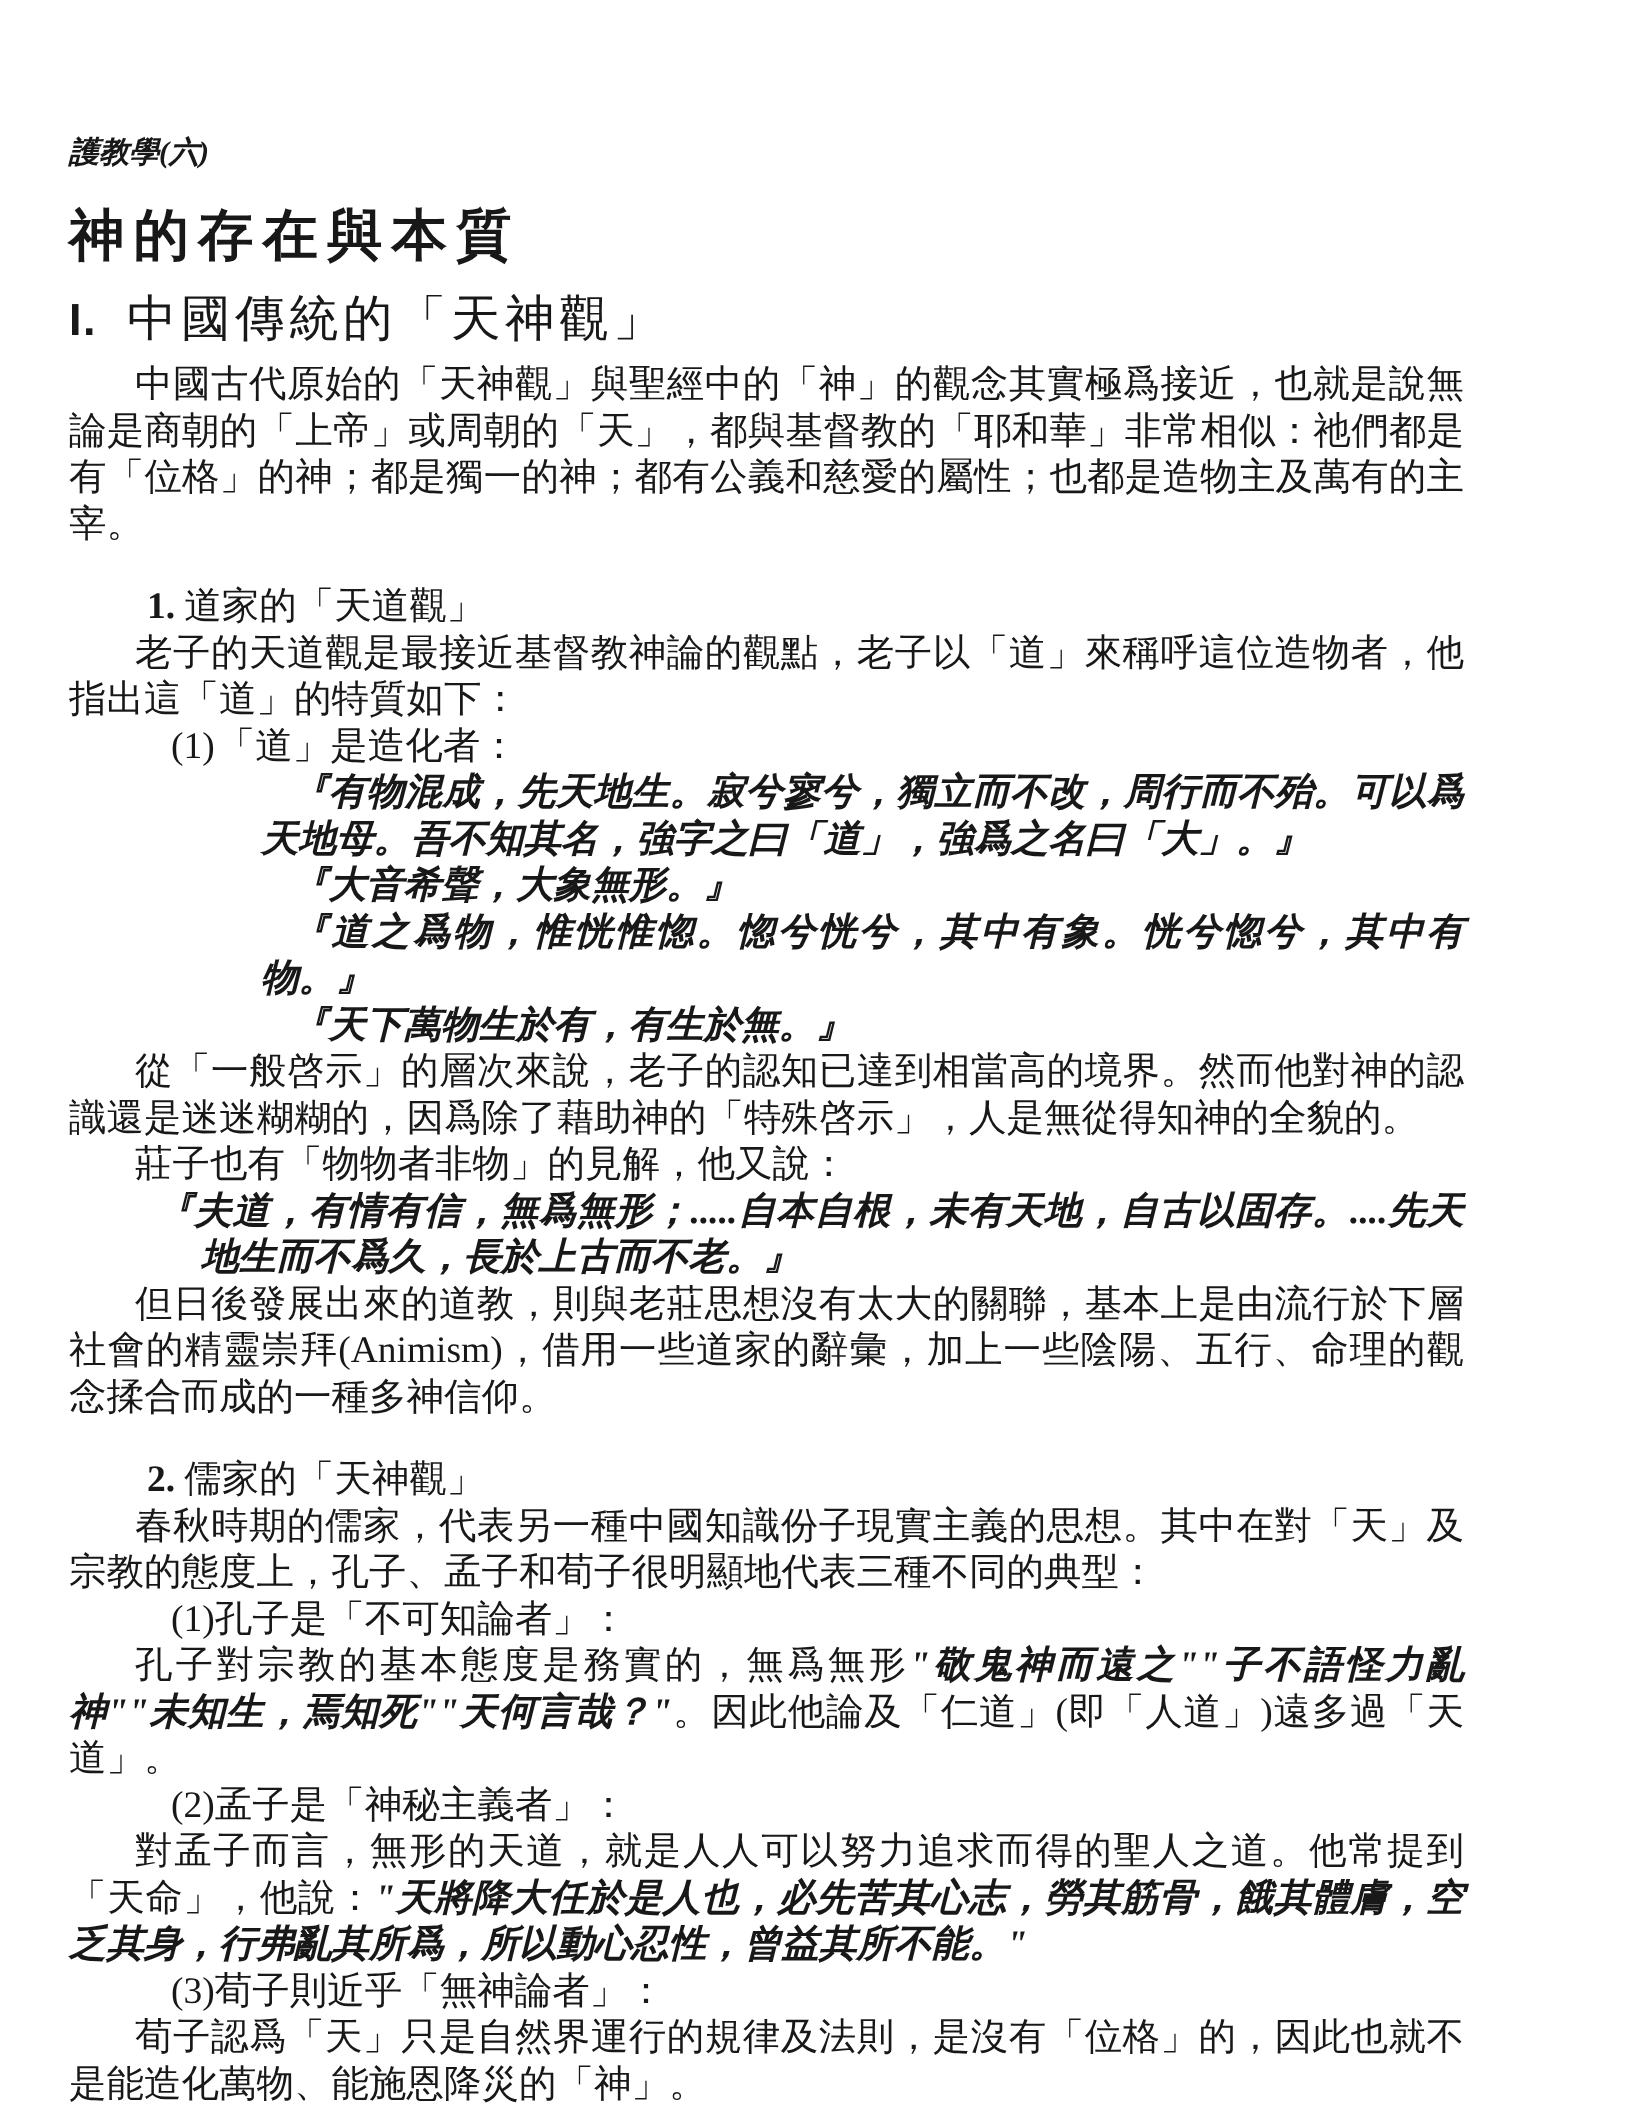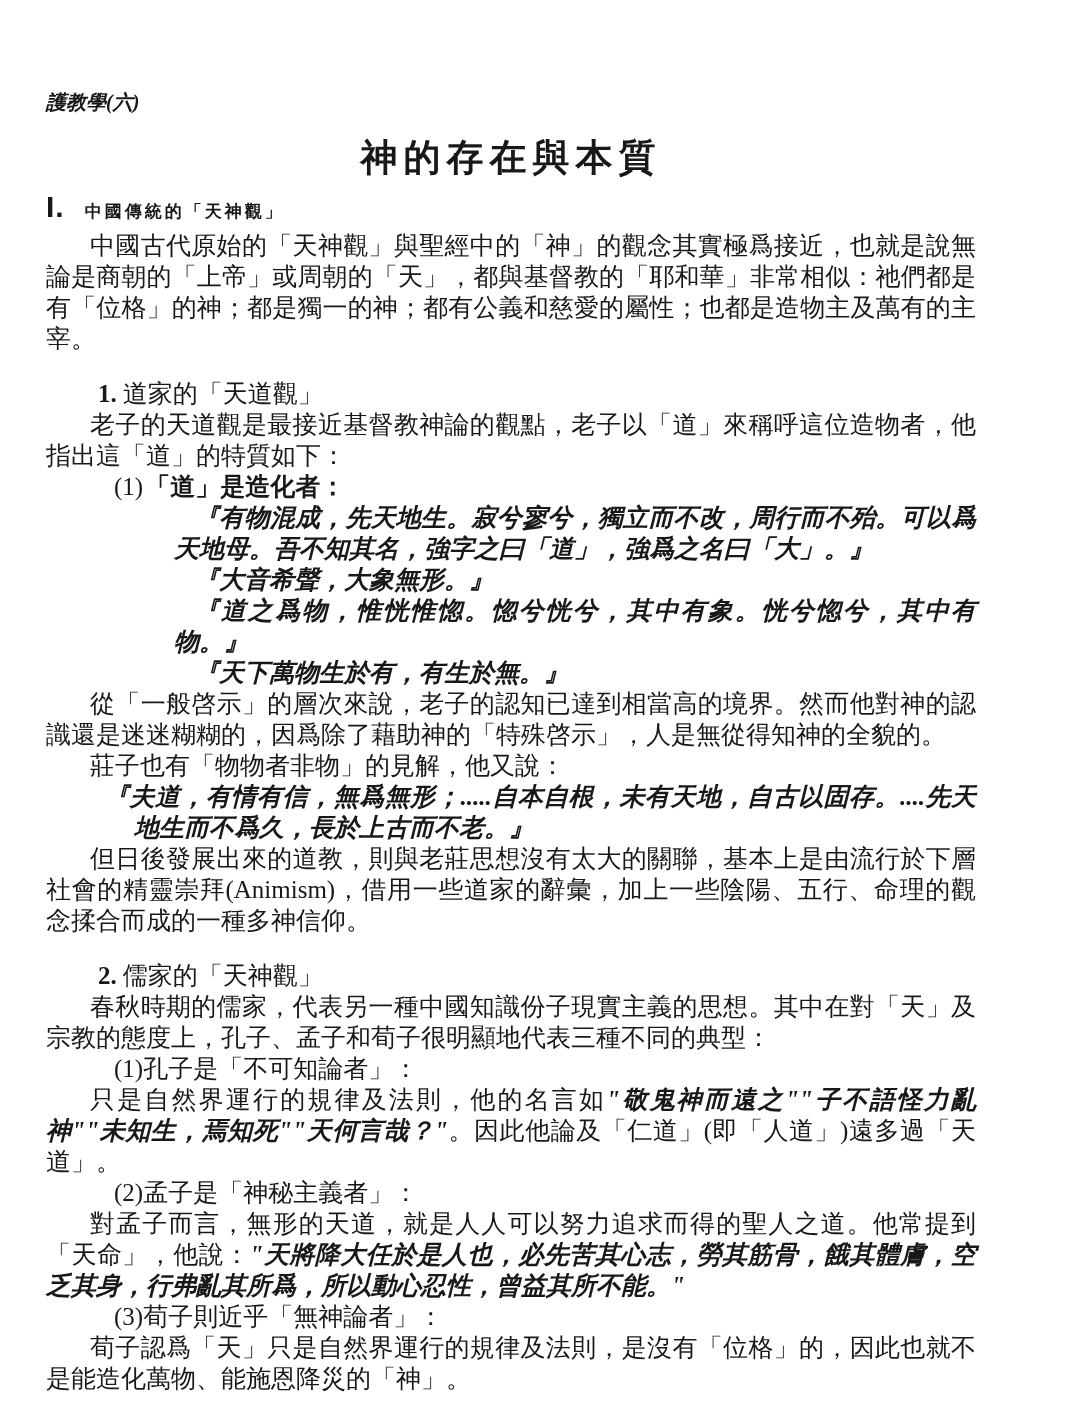--- a/index.html
+++ b/index.html
@@ -23,58 +23,58 @@
     padding: 90px 112px 0 46px;
   }
   .doc-header {
     font-size: 20px;
     font-weight: bold;
     font-style: italic;
     line-height: 24px;
   }
   .doc-title {
     margin: 22px 0 10px 0;
-    text-align: center;
+    text-align: left;
     font-size: 37px;
     font-weight: bold;
     letter-spacing: 6px;
     line-height: 44px;
   }
   .sec-heading {
     margin: 8px 0 6px 0;
     display: flex;
     align-items: baseline;
   }
   .sec-num {
     font-family: "Liberation Sans", "DejaVu Sans", sans-serif;
     font-size: 30px;
     font-weight: 800;
     margin-right: 20px;
     letter-spacing: 1px;
   }
   .sec-title {
-    font-size: 17px;
-    font-weight: bold;
+    font-size: 33px;
+    font-weight: normal;
     letter-spacing: 3px;
   }
   p {
     margin: 0;
     font-size: 25px;
     line-height: 31px;
     text-align: justify;
   }
   .indent { text-indent: 44px; }
   .subhead {
     margin-left: 52px;
     margin-top: 24px;
   }
   .subhead .num { font-weight: bold; margin-right: 6px; }
   .item { margin-left: 68px; }
   .item .num { margin-right: 2px; }
-  .bold-title { font-weight: bold; }
+  .bold-title { font-weight: normal; }
   .quote {
     margin-left: 128px;
     text-indent: 20px;
     font-style: italic;
     font-weight: 600;
   }
   .quote-wide {
     margin-left: 88px;
     text-indent: -30px;
     font-style: italic;
@@ -129,21 +129,21 @@
   <p class="quote-wide">『夫道，有情有信，無爲無形；.....自本自根，未有天地，自古以固存。....先天地生而不爲久，長於上古而不老。』</p>
 
   <p class="indent">但日後發展出來的道教，則與老莊思想沒有太大的關聯，基本上是由流行於下層社會的精靈崇拜(Animism)，借用一些道家的辭彙，加上一些陰陽、五行、命理的觀念揉合而成的一種多神信仰。</p>
 
   <p class="subhead"><span class="num">2.</span><span>儒家的「天神觀」</span></p>
 
   <p class="indent">春秋時期的儒家，代表另一種中國知識份子現實主義的思想。其中在對「天」及宗教的態度上，孔子、孟子和荀子很明顯地代表三種不同的典型：</p>
 
   <p class="item">(1)孔子是「不可知論者」：</p>
 
-  <p class="indent"><span>只是自然界運行的規律及法則，他的名言如</span><span class="inline-quote">"敬鬼神而遠之""子不語怪力亂神""未知生，焉知死""天何言哉？"</span><span>。因此他論及「仁道」(即「人道」)遠多過「天道」。</span></p>
+  <p class="indent"><span>孔子對宗教的基本態度是務實的，無爲無形</span><span class="inline-quote">"敬鬼神而遠之""子不語怪力亂神""未知生，焉知死""天何言哉？"</span><span>。因此他論及「仁道」(即「人道」)遠多過「天道」。</span></p>
 
   <p class="item">(2)孟子是「神秘主義者」：</p>
 
   <p class="indent"><span>對孟子而言，無形的天道，就是人人可以努力追求而得的聖人之道。他常提到「天命」，他說：</span><span class="inline-quote">"天將降大任於是人也，必先苦其心志，勞其筋骨，餓其體膚，空乏其身，行弗亂其所爲，所以動心忍性，曾益其所不能。"</span></p>
 
   <p class="item">(3)荀子則近乎「無神論者」：</p>
 
   <p class="indent">荀子認爲「天」只是自然界運行的規律及法則，是沒有「位格」的，因此也就不是能造化萬物、能施恩降災的「神」。</p>
 
 

